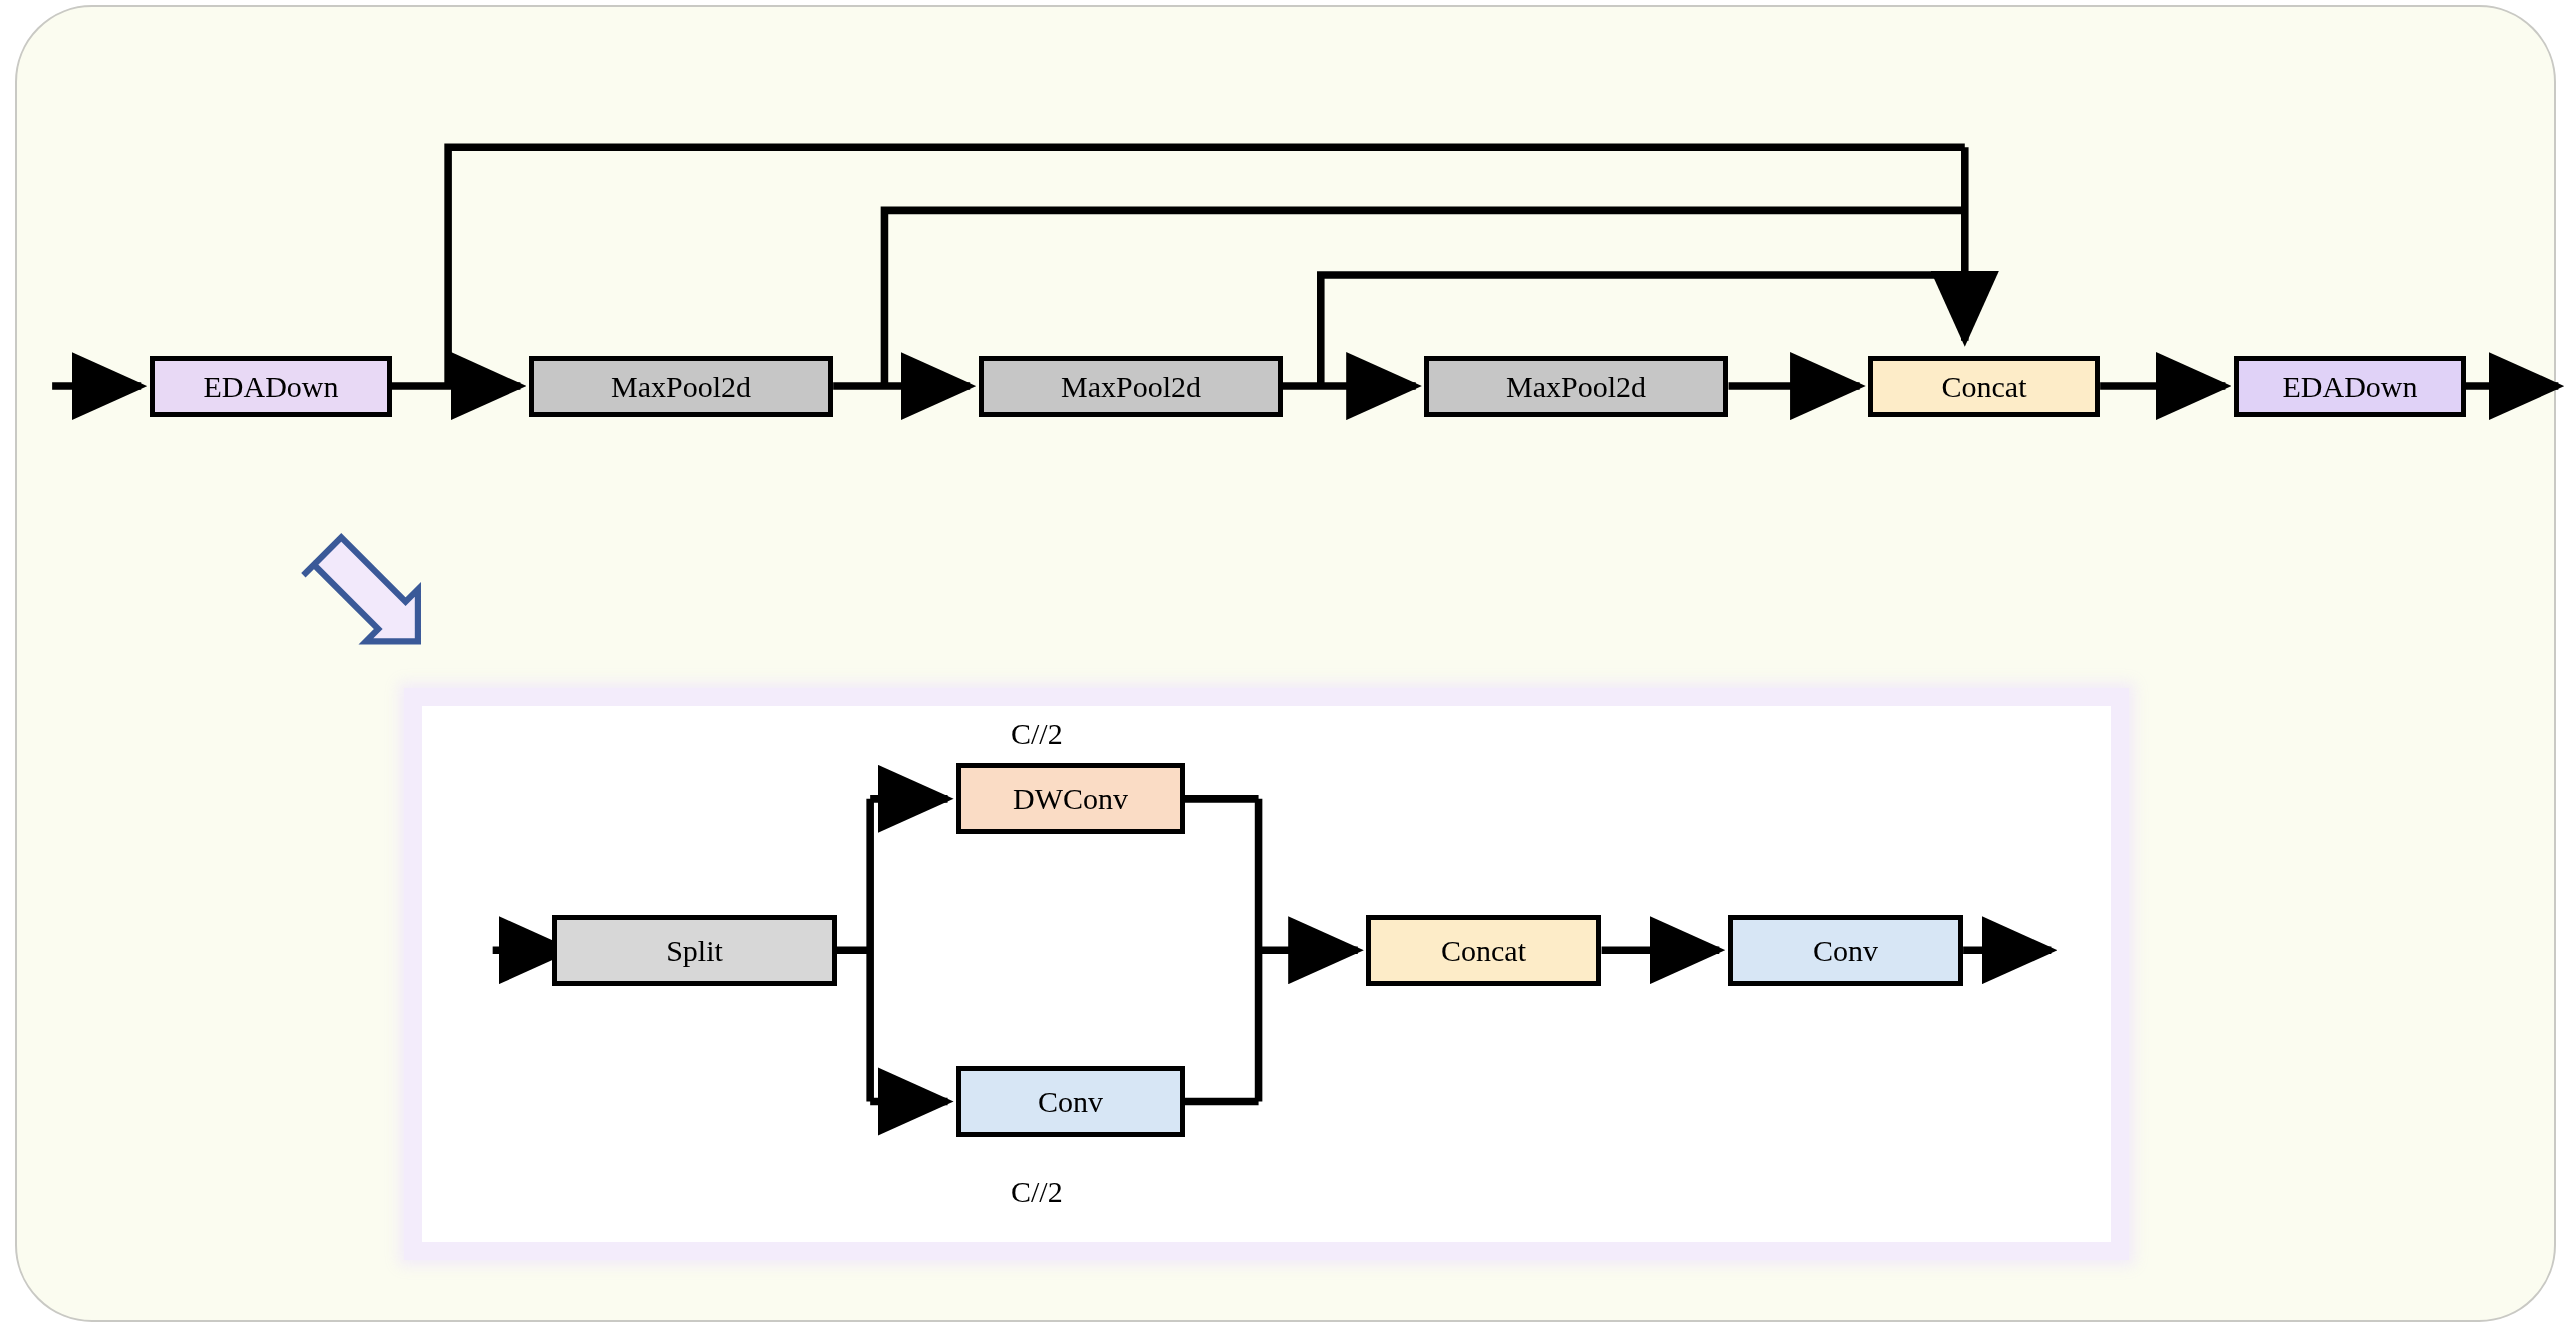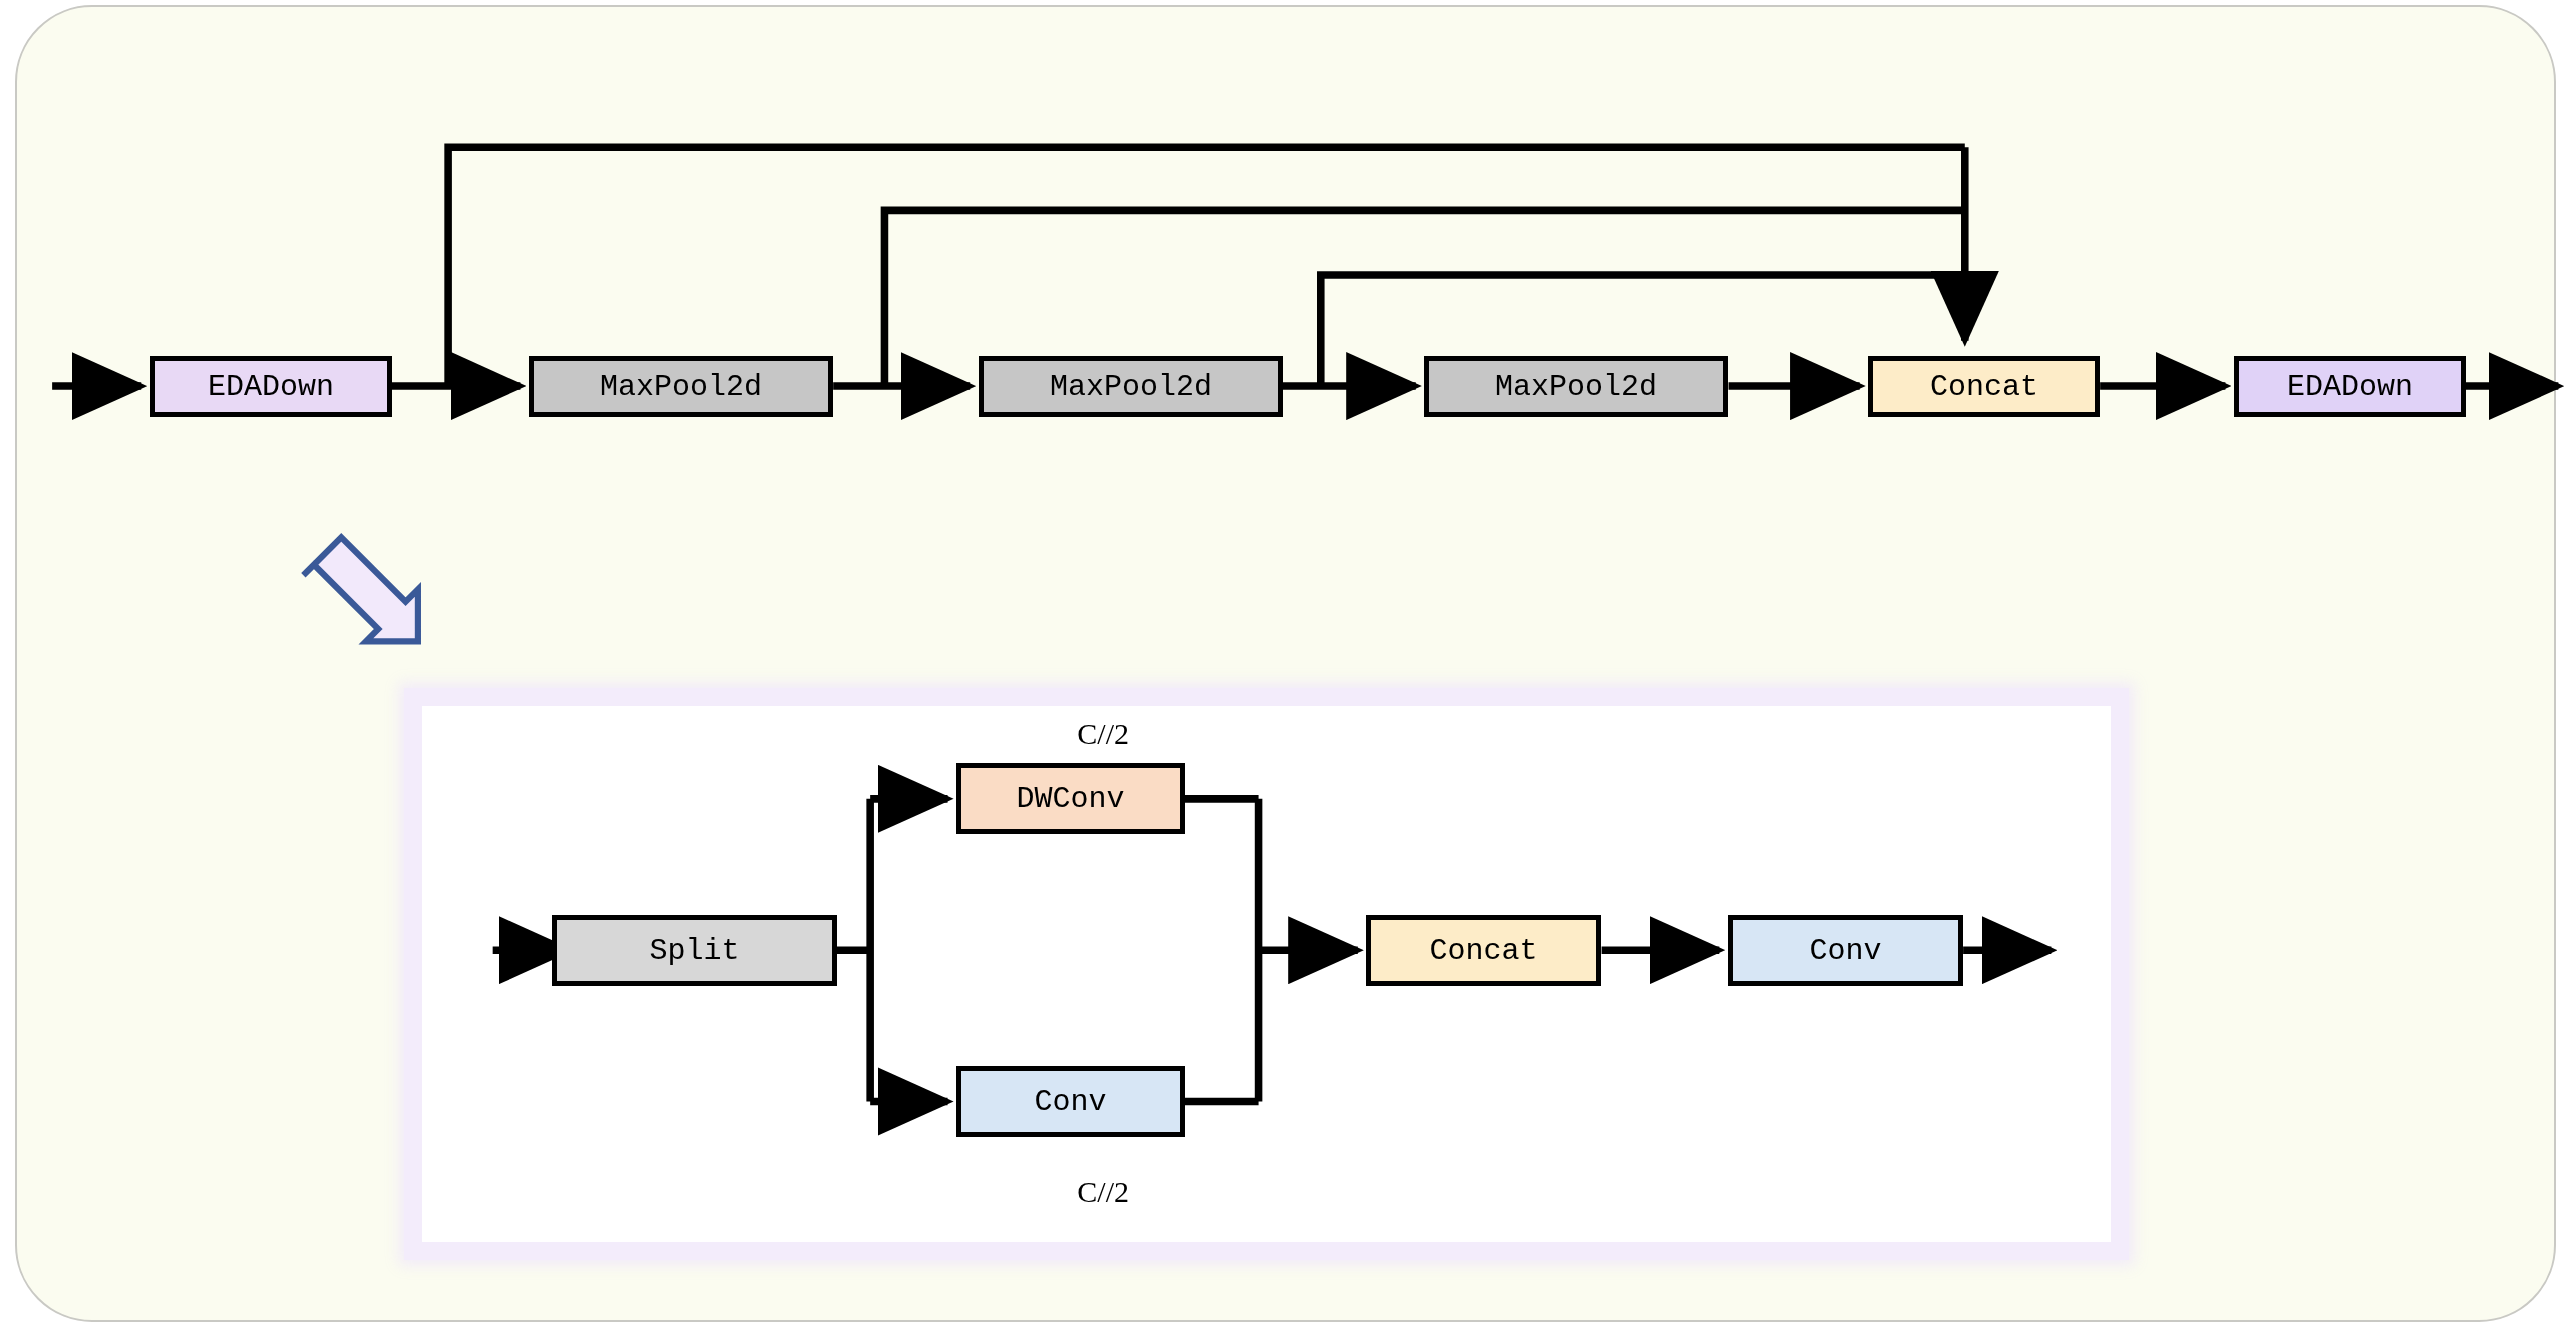--- a/index.html
+++ b/index.html
@@ -11,28 +11,28 @@
     box-sizing:border-box;
   }
   #inner-panel{
     position:absolute;left:404px;top:688px;width:1725px;height:572px;
     background:#ffffff;border:18.5px solid #f3ecfb;box-sizing:border-box;
     box-shadow:0 0 13.5px 5px rgba(240,232,250,0.85);
   }
   .node{
     position:absolute;box-sizing:border-box;border:5px solid #000000;
     display:flex;align-items:center;justify-content:center;
-    font-family:Liberation Mono, monospace;color:#000000;
+    font-family:Liberation Serif, serif;color:#000000;
     line-height:1;white-space:nowrap;
   }
   .node.top{height:61px;font-size:30px;}
   .node.sub{height:71px;font-size:30px;}
   .lbl{
     position:absolute;font-family:"Liberation Serif", serif;
-    font-size:30px;color:#000;white-space:nowrap;text-align:right;
+    font-size:30px;color:#000;white-space:nowrap;text-align:left;
   }
   svg.wires{position:absolute;left:0;top:0;width:2576px;height:1327px;overflow:visible;pointer-events:none;}
   .blockarrow{position:absolute;}
 </style>
 </head>
 <body>
 
 <div id="stage">
 
   <div id="outer-card"></div>

